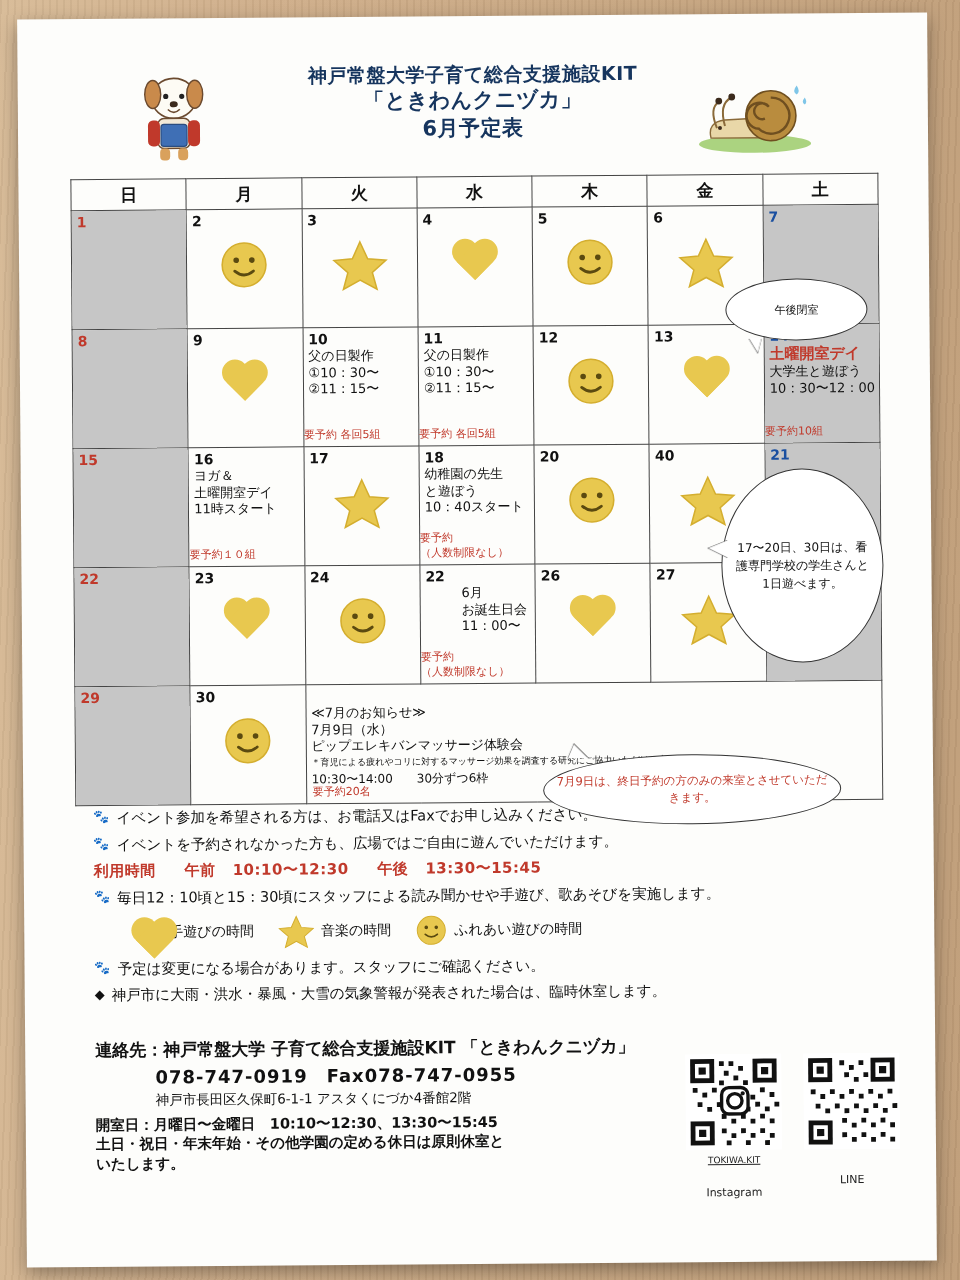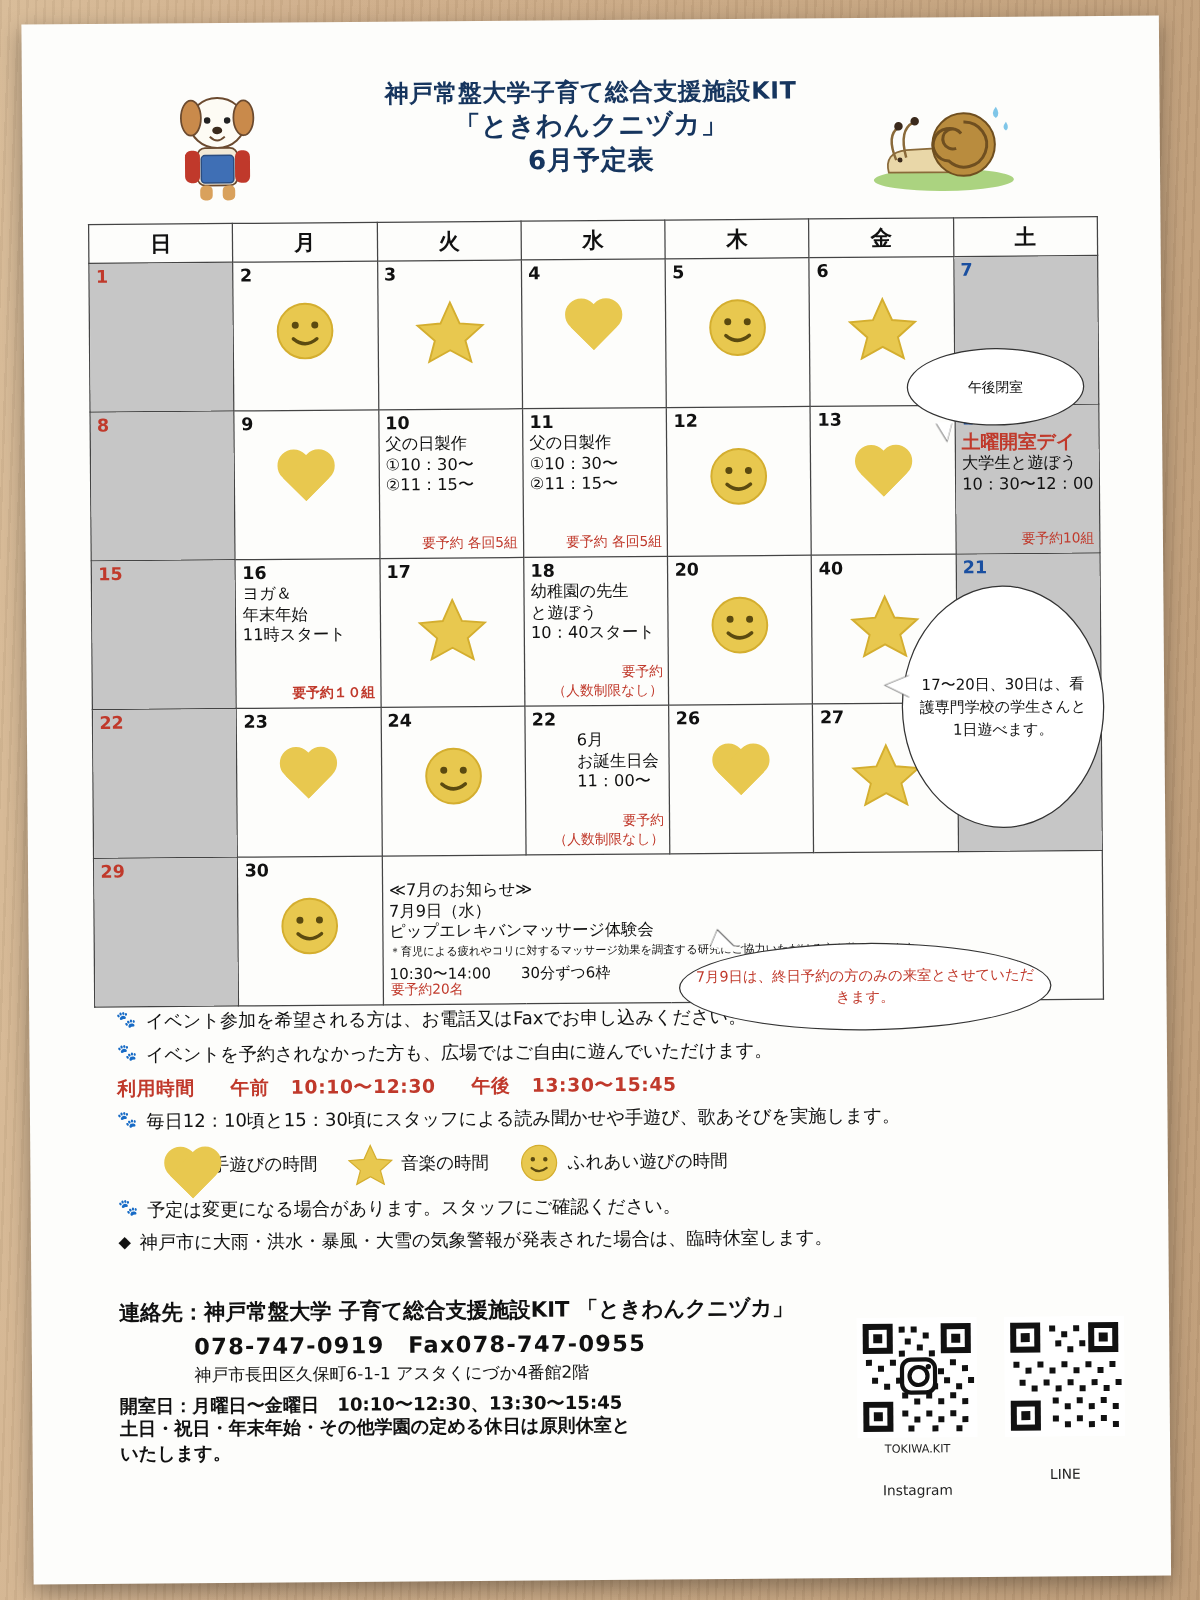--- a/index.html
+++ b/index.html
@@ -84,22 +84,22 @@
   .sat .daynum{color:#1a4fa0;}
   .grey{background:#c6c6c6;}
   .cellbody{
     position:absolute;left:5px;top:20px;right:4px;
     font-size:11.5px;line-height:1.28;
     font-family:"DejaVu Sans", sans-serif;
     color:#111;
   }
   .cellbody .big{font-size:13px;}
   .note-red{
-    position:absolute;left:14px;right:4px;bottom:4px;
-    text-align:right;color:#c0392b;font-size:11px;
+    position:absolute;left:0;right:4px;bottom:4px;
+    text-align:left;color:#c0392b;font-size:11px;
     font-family:"DejaVu Sans", sans-serif;
   }
   .note-red.left{text-align:left;left:6px;}
   .center-icon{
     position:absolute;left:0;right:0;top:30px;
     display:flex;align-items:center;justify-content:center;
   }
   .sat-title{
     color:#c0392b;font-weight:bold;font-size:15px;
     font-family:"DejaVu Sans", sans-serif;
@@ -177,21 +177,21 @@
   .c-line4{font-size:14.5px;font-weight:bold;margin-top:6px;}
   .c-line5{font-size:14.5px;font-weight:bold;line-height:1.35;}
   .qrs{
     position:absolute;right:36px;top:1040px;display:flex;gap:22px;
   }
   .qrbox{text-align:center;font-size:11px;font-family:"DejaVu Sans",sans-serif;color:#222;}
   .qr{
     width:96px;height:96px;background:#fff;position:relative;
   }
   .qrcap{margin-top:21px;}
-  .qrname{font-size:9px;margin-top:2px;}
+  .qrname{font-size:9px;margin-top:2px;text-decoration:underline;}
 </style>
 </head>
 <body>
 
 <div class="desk"></div>
 
 <div class="sheet">
 <div class="inner">
 
   <div class="header">
@@ -353,24 +353,24 @@
             </td>
           </tr>
           <tr>
             <td class="sun grey">
               <div class="daynum">15</div>
             </td>
             <td>
               <div class="daynum">16</div>
               <div class="cellbody">
                 <div class="big" style="white-space:pre-line;">ヨガ＆
-年末年始
+土曜開室デイ
 11時スタート</div>
               </div>
-              <div class="note-red" style="white-space:pre-line;font-weight:bold;">要予約１０組</div>
+              <div class="note-red" style="white-space:pre-line;">要予約１０組</div>
             </td>
             <td>
               <div class="daynum">17</div>
               <div class="center-icon">
                 <svg width="56" height="52" viewBox="0 0 36 34">
                   <path d="M18 2 L23 13 L35 14 L26 22 L29 33 L18 27 L7 33 L10 22 L1 14 L13 13 Z" fill="#e8c84f" stroke="#d4ae2f" stroke-width="1"></path>
                 </svg>
               </div>
             </td>
             <td>

